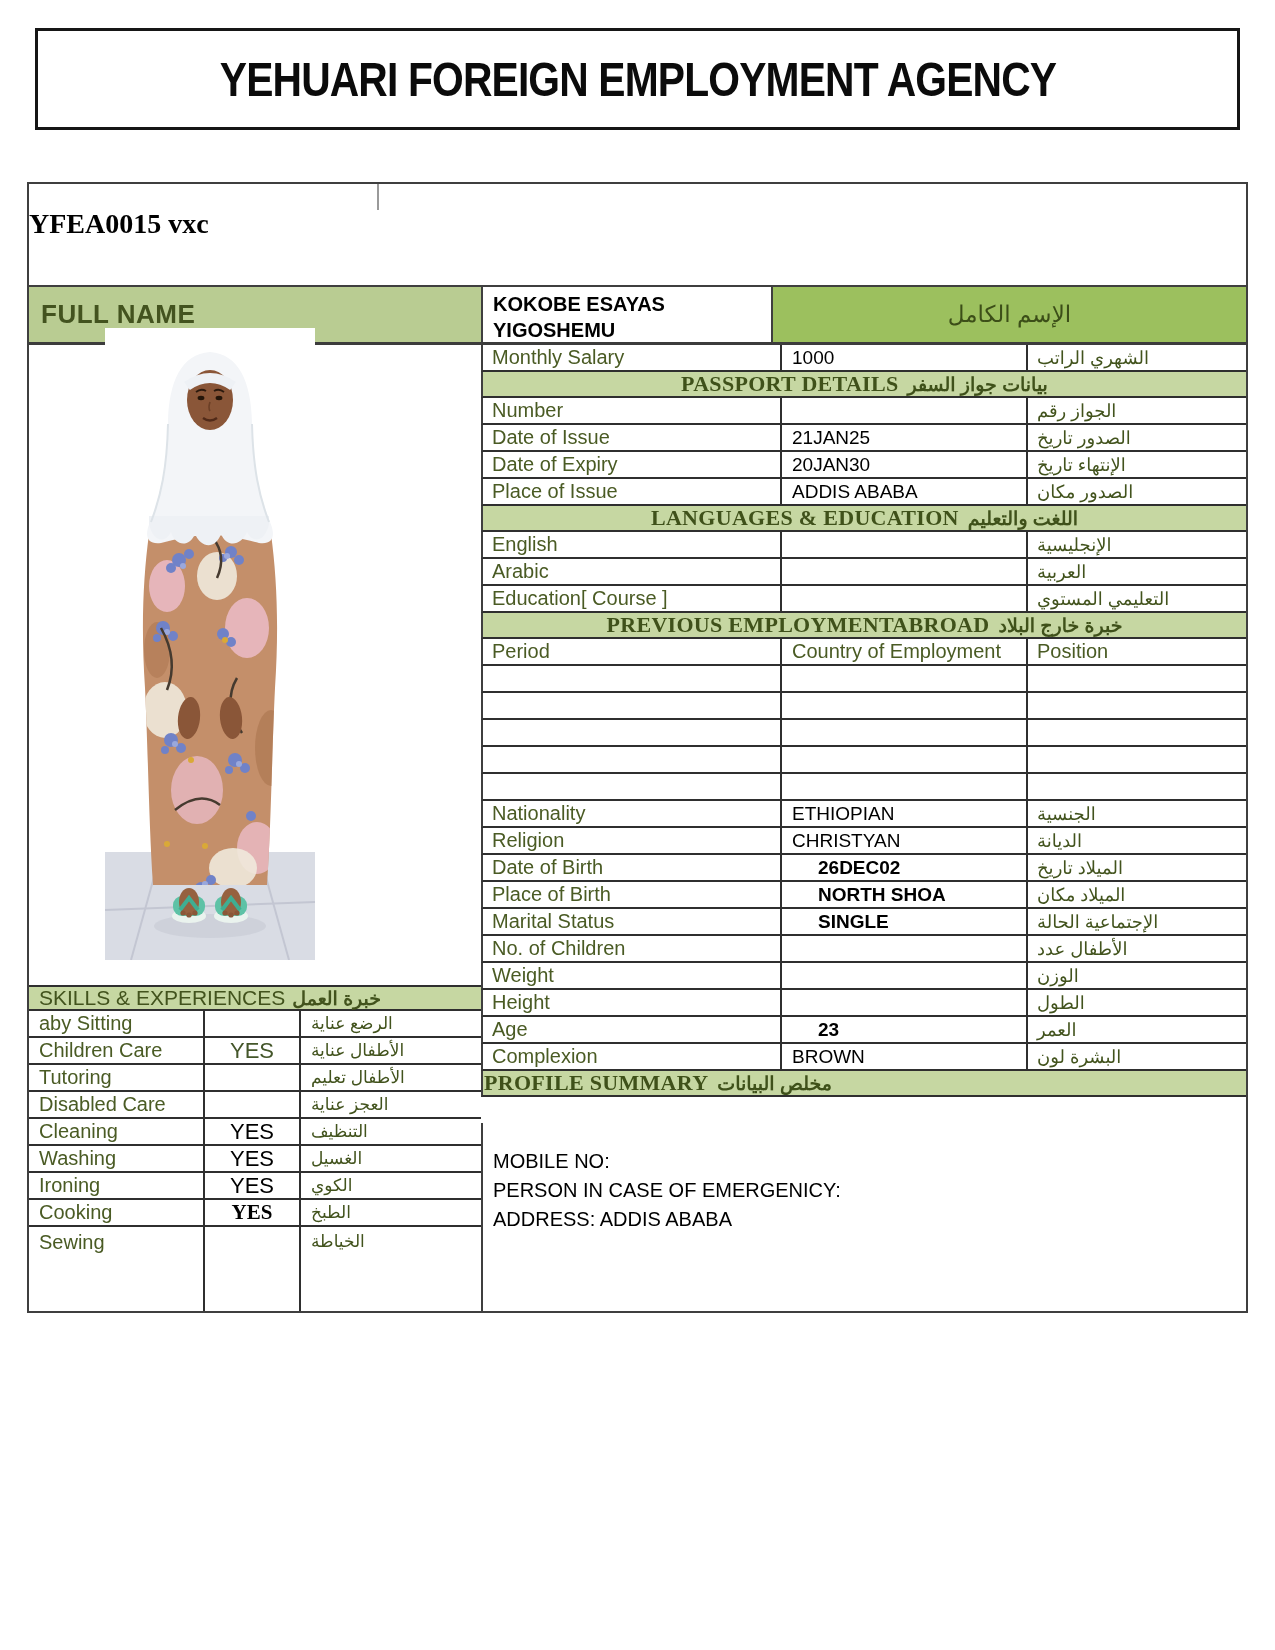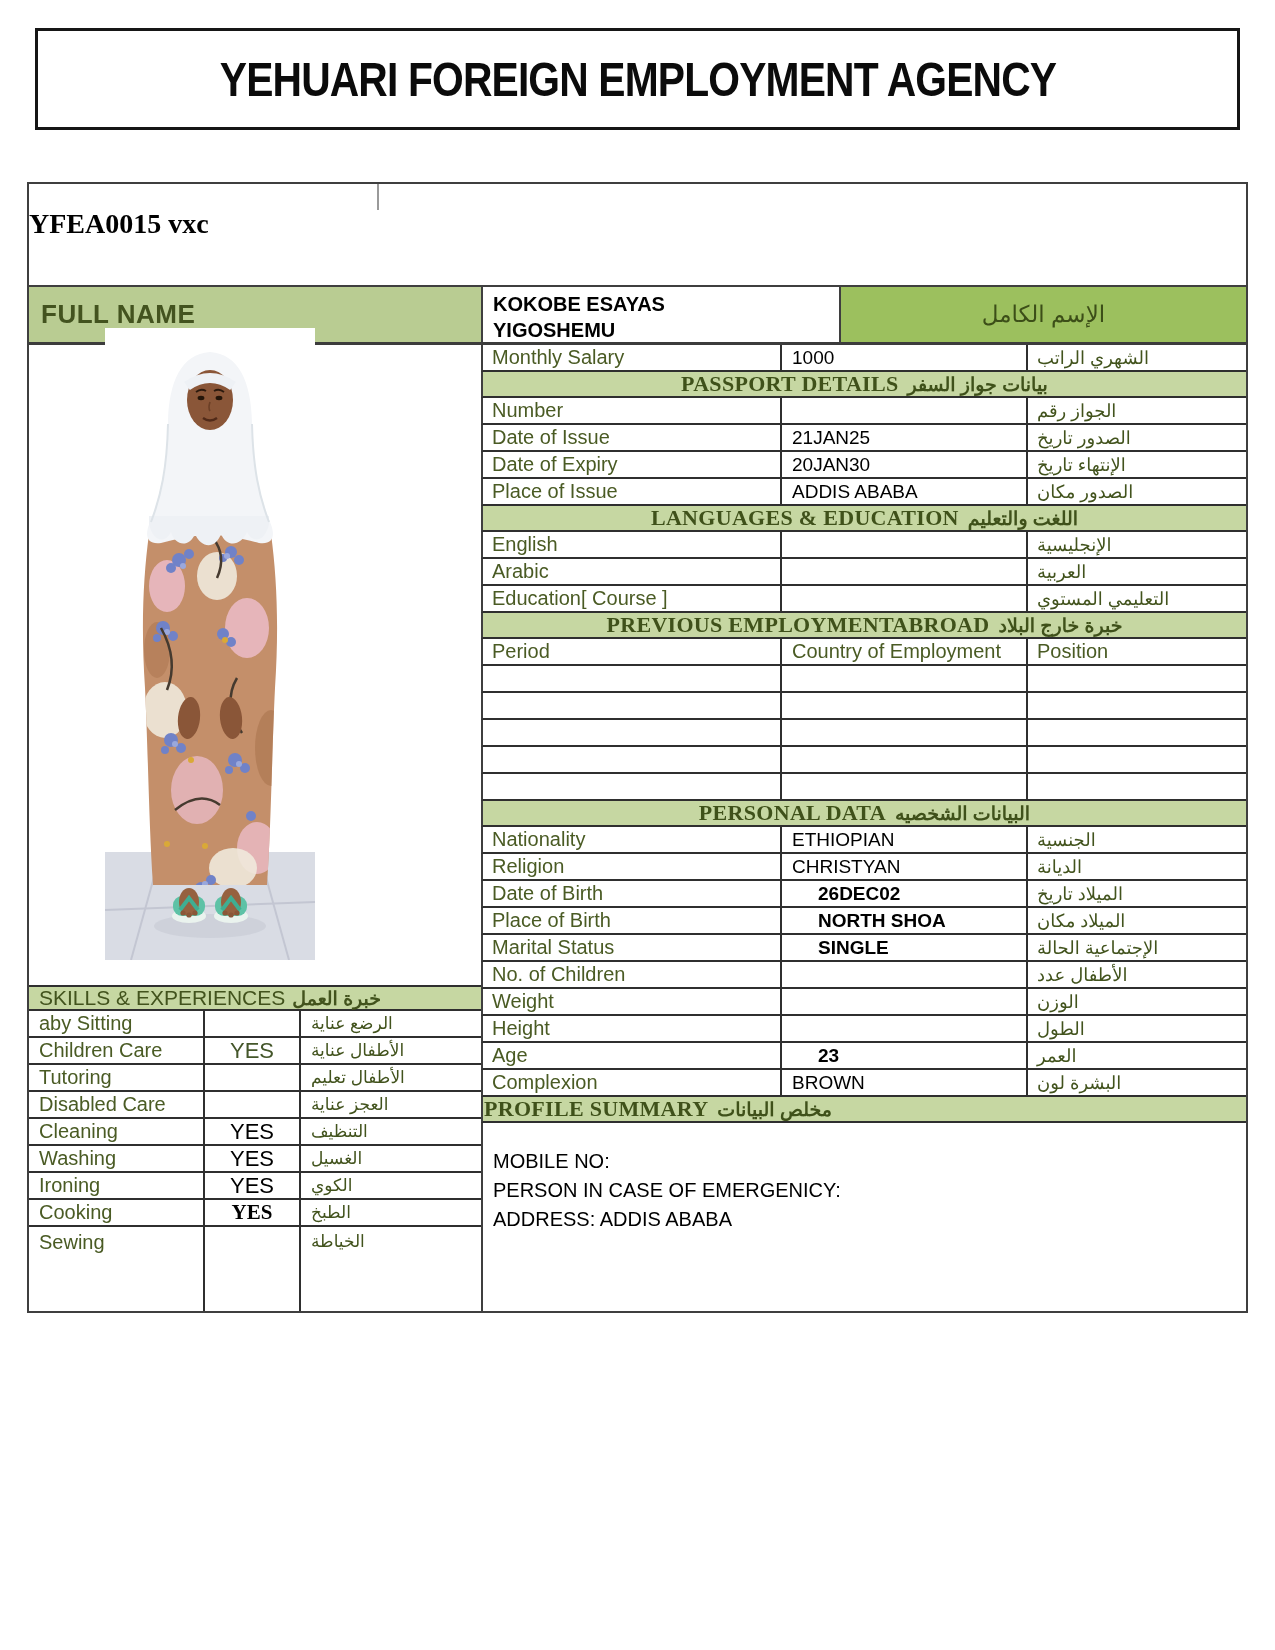--- a/index.html
+++ b/index.html
@@ -19,21 +19,21 @@
             box-sizing:border-box;text-align:left;}
   #ref-code{font-family:"Liberation Serif",serif;font-weight:bold;font-size:28px;color:#000;
             display:inline-block;margin:24px 76px 0 0;}
   #top-tick{position:absolute;left:348px;top:0;width:2px;height:26px;background:#9a9a9a;}
 
   
   #fullname-row{position:absolute;left:0;top:103px;width:100%;height:58px;display:flex;justify-content:flex-end;}
   .fn-left{width:452px;background:#b9cc92;border-bottom:3px solid #3c3c3c;box-sizing:border-box;
            display:flex;align-items:center;padding-left:12px;font-size:26px;font-weight:bold;
            color:#43531f;letter-spacing:.5px;}
-  .fn-mid{width:360px;background:#fff;border-left:2px solid #3f3f3f;border-right:2px solid #3f3f3f;
+  .fn-mid{width:292px;background:#fff;border-left:2px solid #3f3f3f;border-right:2px solid #3f3f3f;
           border-bottom:3px solid #3c3c3c;box-sizing:border-box;padding:4px 0 0 10px;
           font-weight:bold;font-size:20px;line-height:26px;color:#000;}
   .fn-right{flex:1;background:#9cc05e;border-bottom:3px solid #3c3c3c;box-sizing:border-box;
             display:flex;align-items:center;justify-content:center;font-size:23px;color:#3c4e18;}
 
   
   #right-stack{position:absolute;left:452px;top:161px;width:765px;}
   .rrow{display:flex;height:27px;border-bottom:2px solid #2f2f2f;border-left:2px solid #3f3f3f;
         box-sizing:border-box;background:#fff;}
   .rrow.band{height:26px;background:#c6d7a2;align-items:center;justify-content:center;}
@@ -170,24 +170,20 @@
         </div>
         <div class="rrow">
           <div class="rc lab"></div>
           <div class="rc val"></div>
           <div class="rc ar"></div>
         </div>
         <div class="rrow">
           <div class="rc lab"></div>
           <div class="rc val"></div>
           <div class="rc ar"></div>
-        </div>
-        <div class="rrow band">
-          <span class="band-en">PERSONAL DATA</span>
-          <span class="band-ar">البيانات الشخصيه</span>
         </div>
         <div class="rrow">
           <div class="rc lab">Nationality</div>
           <div class="rc val">ETHIOPIAN</div>
           <div class="rc ar">الجنسية</div>
         </div>
         <div class="rrow">
           <div class="rc lab">Religion</div>
           <div class="rc val">CHRISTYAN</div>
           <div class="rc ar">الديانة</div>

